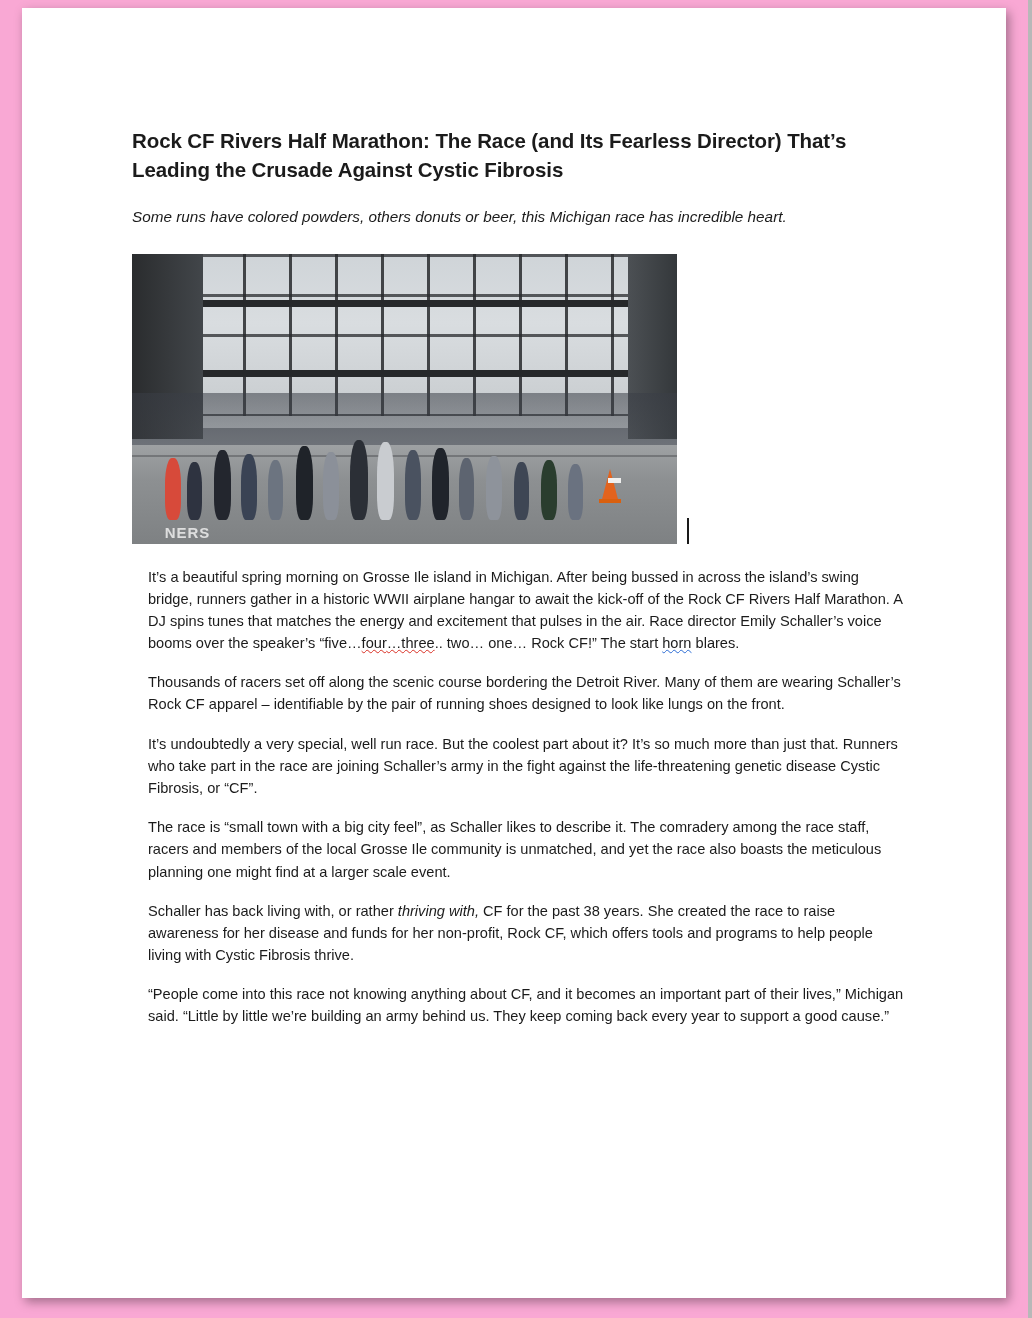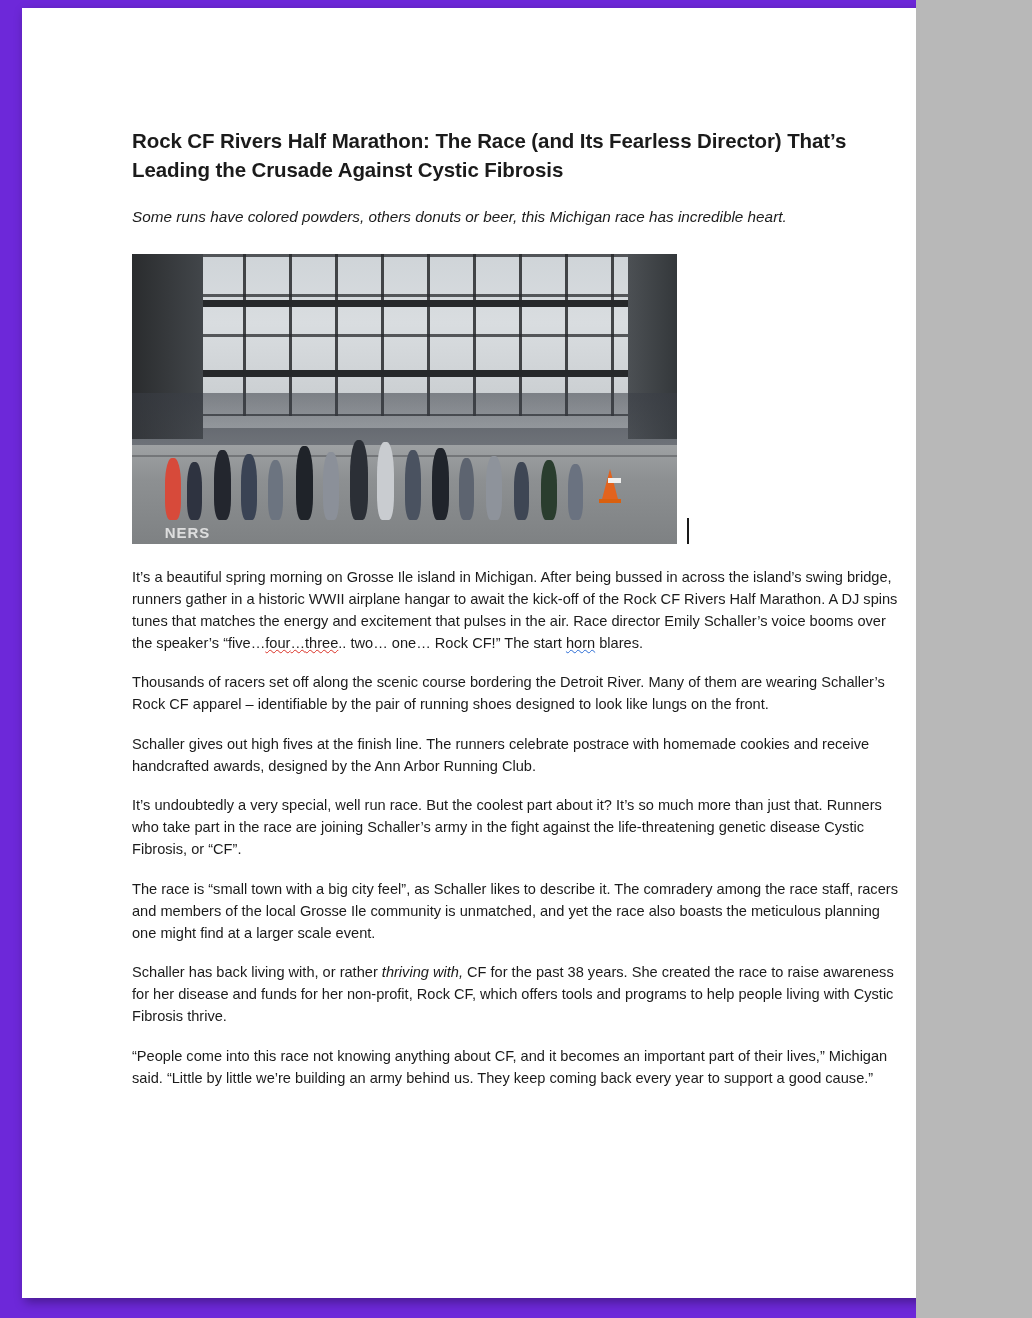--- a/index.html
+++ b/index.html
@@ -7,23 +7,23 @@
     padding: 0;
     background: #b8b8b8;
     width: 1032px;
     height: 1318px;
     overflow: hidden;
     font-family: "Liberation Sans", sans-serif;
   }
 
   .viewport {
     position: relative;
-    width: 916px;
+    width: 1028px;
     height: 1318px;
-    background: #6d28d9;
+    background: #f9a8d4;
     overflow: hidden;
   }
 
   .page {
     position: absolute;
     left: 22px;
     top: 8px;
     width: 984px;
     height: 1290px;
     background: #ffffff;
@@ -167,21 +167,21 @@
     height: 26px;
     background: #1a1a1a;
   }
 
   
   .body-copy p {
     font-family: "Liberation Sans", sans-serif;
     font-size: 14.6px;
     color: #1b1b1b;
     line-height: 1.52;
-    margin: 0 0 17px 0;
+    margin: 0 0 17px 16px;
   }
   .body-copy p:last-child { margin-bottom: 0; }
 
   .spell {
     text-decoration: underline;
     text-decoration-style: wavy;
     text-decoration-color: #d93025;
     text-decoration-thickness: 1px;
   }
   .spell-blue {
@@ -236,21 +236,20 @@
           <div class="cone-band" style="left:87.3%; bottom:21%;"></div>
 
           <div class="banner-text">NERS</div>
         </div>
         <div class="photo-caret"></div>
       </div>
 
       <div class="body-copy">
           <p><span>It’s a beautiful spring morning on Grosse Ile island in Michigan.  After being bussed in across the island’s swing bridge, runners gather in a historic WWII airplane hangar to await the kick-off of the Rock CF Rivers Half Marathon. A DJ spins tunes that matches the energy and excitement that pulses in the air.  Race director Emily Schaller’s voice booms over the speaker’s “five…</span><span class="spell">four</span><span class="spell">…</span><span class="spell">three</span><span>.. two… one… Rock CF!” The start </span><span class="spell-blue">horn</span><span> blares.</span></p>
           <p><span>Thousands of racers set off along the scenic course bordering the Detroit River. Many of them are wearing Schaller’s Rock CF apparel – identifiable by the pair of running shoes designed to look like lungs on the front.</span></p>
-          <p><span>Schaller gives out high fives at the finish line.  The runners celebrate postrace with homemade cookies and receive handcrafted awards, designed by the Ann Arbor Running Club.</span></p>
           <p><span>It’s undoubtedly a very special, well run race.  But the coolest part about it? It’s so much more than just that. Runners who take part in the race are joining Schaller’s army in the fight against the life-threatening genetic disease Cystic Fibrosis, or “CF”.</span></p>
           <p><span>The race is “small town with a big city feel”, as Schaller likes to describe it.  The comradery among the race staff, racers and members of the local Grosse Ile community is unmatched, and yet the race also boasts the meticulous planning one might find at a larger scale event.</span></p>
           <p><span>Schaller has back living with, or rather </span><span class="it">thriving with,</span><span> CF for the past 38 years. She created the race to raise awareness for her disease and funds for her non-profit, Rock CF, which offers tools and programs to help people living with Cystic Fibrosis thrive.</span></p>
           <p><span>“People come into this race not knowing anything about CF, and it becomes an important part of their lives,” Michigan said.  “Little by little we’re building an army behind us. They keep coming back every year to support a good cause.”</span></p>
         </div>
 
     </div>
   </div>
 </div>
 

